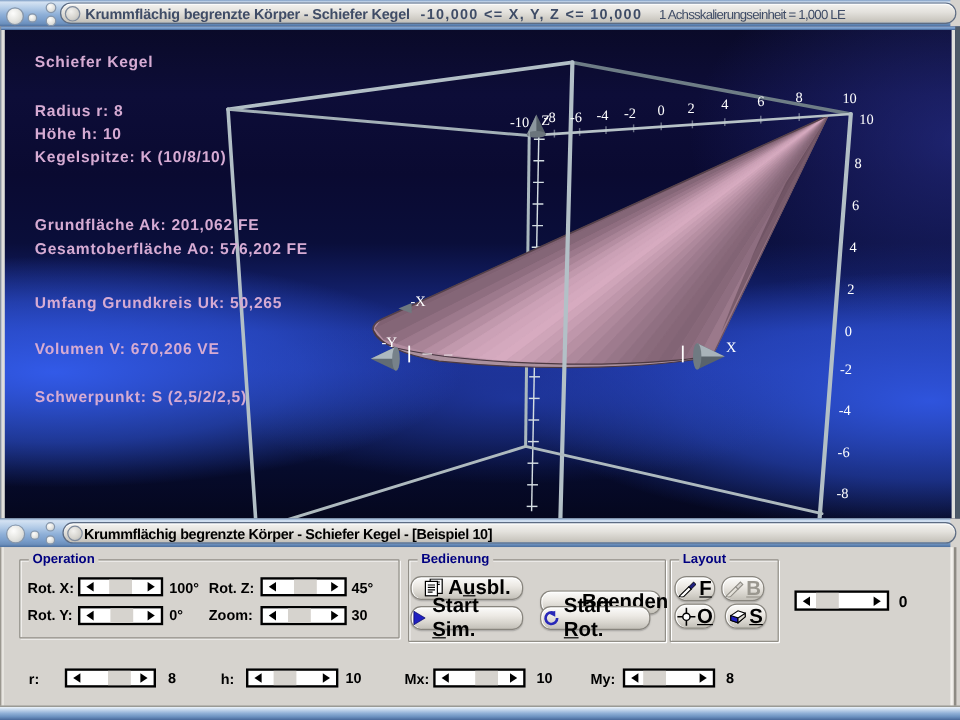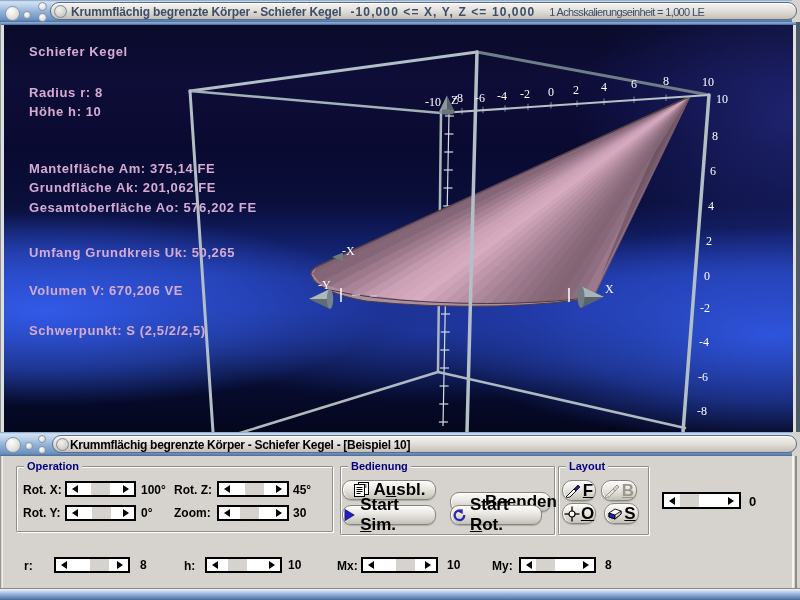--- a/index.html
+++ b/index.html
@@ -212,21 +212,21 @@
       <text x="698" y="359">-6</text>
       <text x="697" y="393">-8</text>
       <text x="342" y="233">-X</text>
       <text x="318" y="267">-Y</text>
       <text x="605" y="271">X</text>
     </g>
   </svg>
   <div class="info" style="top:22px;">Schiefer Kegel</div>
   <div class="info" style="top:63px;">Radius r: 8</div>
   <div class="info" style="top:82px;">Höhe h: 10</div>
-  <div class="info" style="top:139px;">Mantelfläche Am: 375,14 FE</div>
+  <div class="info" style="top:101px;">Kegelspitze: K (10/8/10)</div>
   <div class="info" style="top:158px;">Grundfläche Ak: 201,062 FE</div>
   <div class="info" style="top:178px;">Gesamtoberfläche Ao: 576,202 FE</div>
   <div class="info" style="top:223px;text-align:right;">Umfang Grundkreis Uk: 50,265</div>
   <div class="info" style="top:261px;">Volumen V: 670,206 VE</div>
   <div class="info" style="top:301px;">Schwerpunkt: S (2,5/2/2,5)</div>
 </div>
 
 <div class="skinbar" style="top:432px;height:24px;">
   <div class="circ" style="left:5px;top:5px;width:16px;height:16px;"></div>
   <div class="circ" style="left:25px;top:10px;width:8px;height:8px;"></div>

